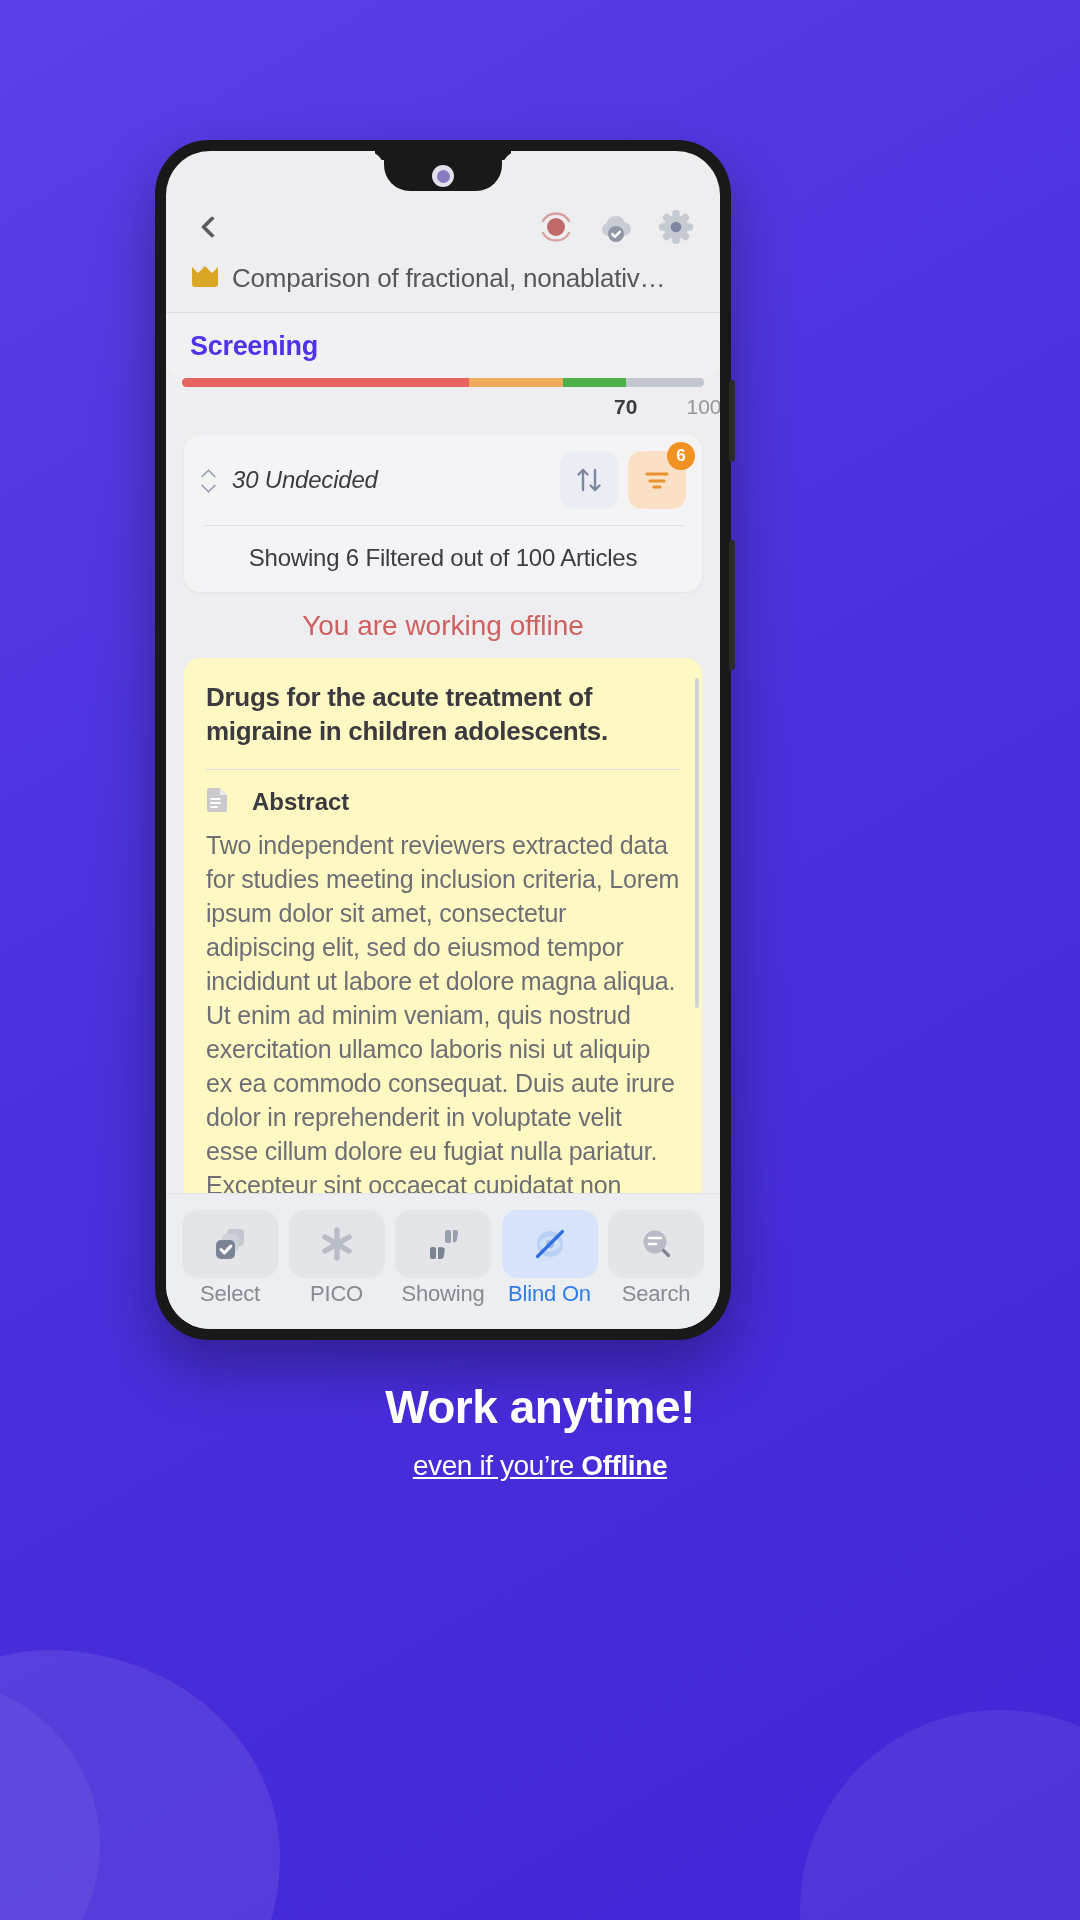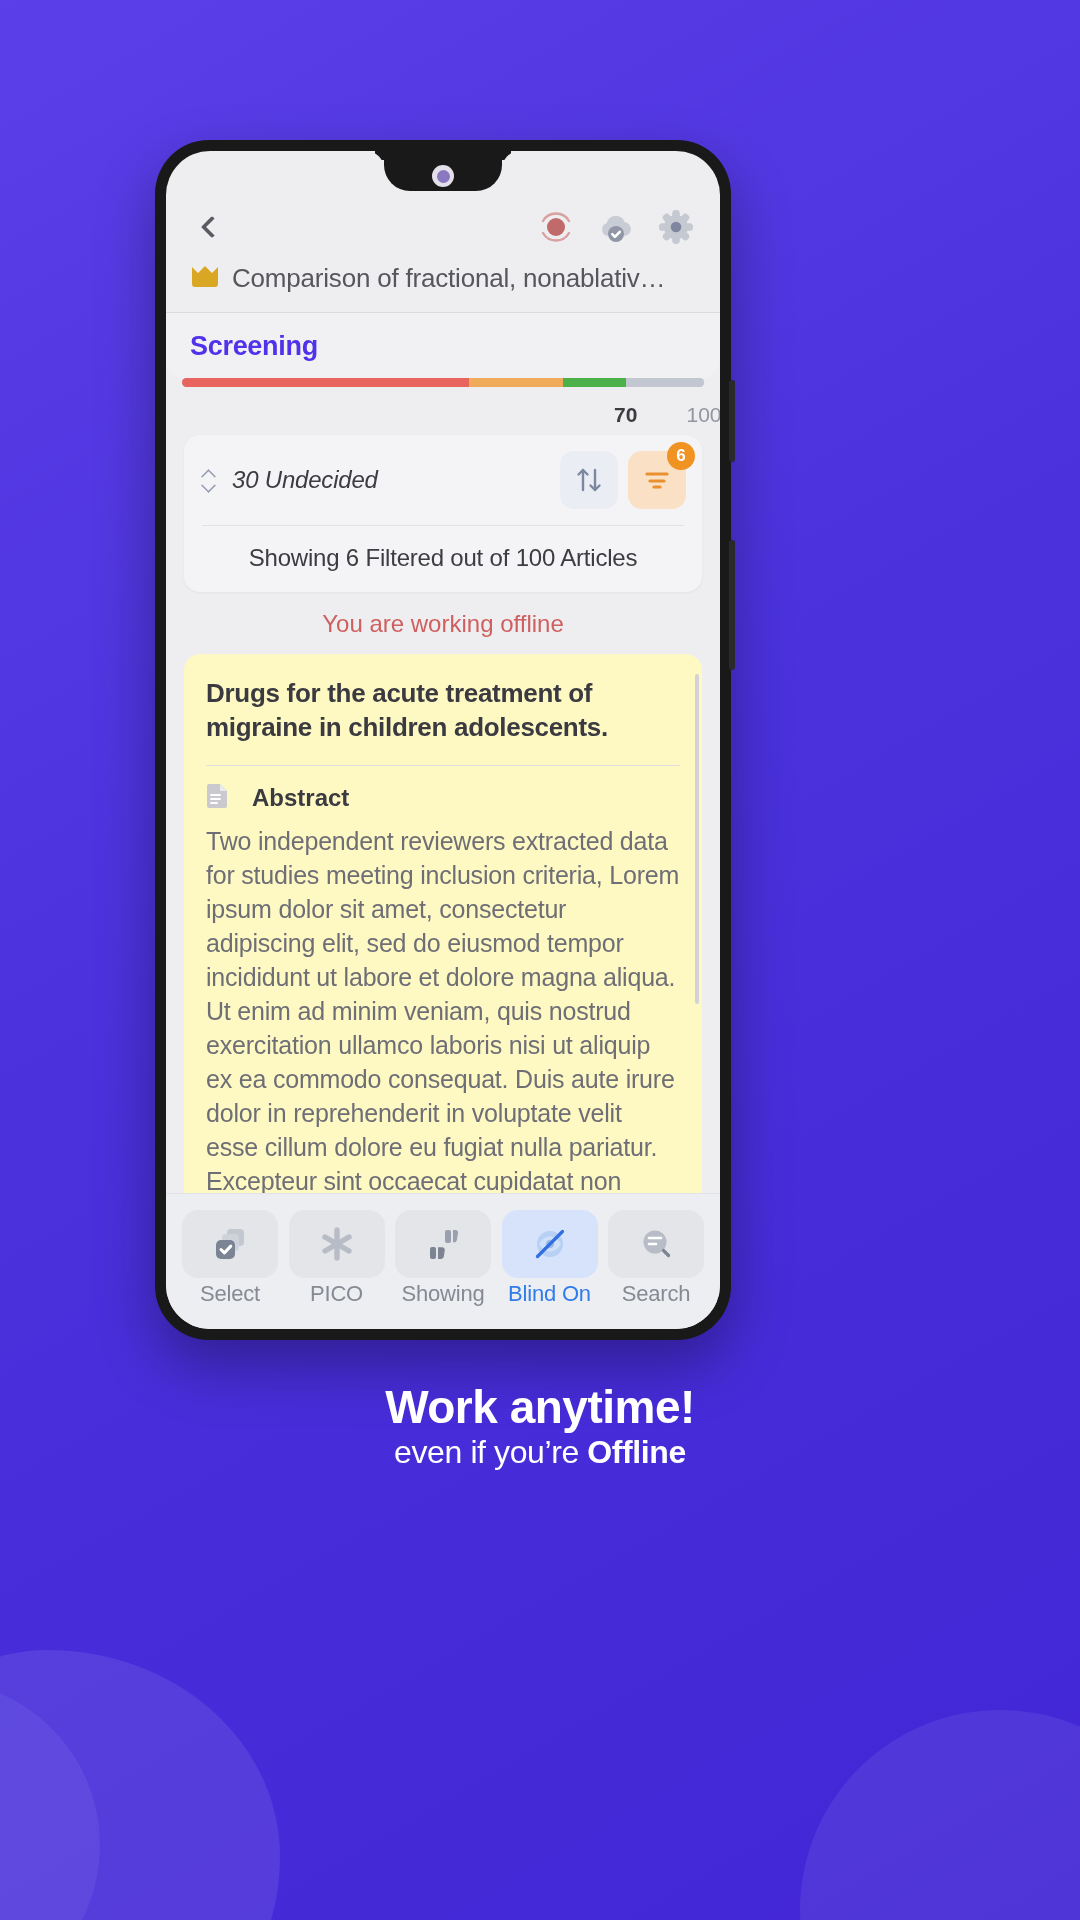--- a/index.html
+++ b/index.html
@@ -142,21 +142,21 @@
   .progress-wrap { padding: 0 16px; }
   .progress-bar {
     display: flex; height: 9px; border-radius: 5px; overflow: hidden;
     background: #c3c7d1;
   }
   .progress-bar > span { display: block; height: 100%; }
   .progress-scale {
     position: relative; height: 34px; margin-top: 4px;
     font-size: 21px;
   }
-  .progress-scale .tick { position: absolute; top: 12px; transform: translateX(-50%); }
+  .progress-scale .tick { position: absolute; top: 4px; transform: translateX(-50%); }
   .tick-current { color: #3b3b40; font-weight: 700; }
   .tick-total { color: #9396a0; font-weight: 400; }
 
   
   .filter-card {
     margin: 10px 18px 0 18px;
     background: #f4f4f6;
     border-radius: 16px;
     box-shadow: 0 1px 3px rgba(0,0,0,0.05);
   }
@@ -199,21 +199,21 @@
   }
   .filter-divider { height: 1px; background: #e2e2e6; margin: 0 18px; }
   .filter-summary {
     text-align: center; font-size: 24px; color: #3c3c42;
     padding: 18px 10px 20px 10px; letter-spacing: -0.2px;
   }
 
   
   .offline-note {
     text-align: center;
-    font-size: 24px; color: #cf6060;
+    font-size: 28px; color: #cf6060;
     padding: 18px 10px 16px 10px;
   }
 
   
   .article-card {
     margin: 0 18px;
     background: #fef9c3;
     border-radius: 16px 16px 0 0;
     padding: 22px 22px 0 22px;
     flex: 1;
@@ -260,21 +260,21 @@
   .nav-label { font-size: 22px; color: #868a93; letter-spacing: -0.2px; }
   .nav-label.active { color: #2f7ceb; }
 
   
   #caption {
     position: absolute;
     left: 0; right: 0; top: 1380px;
     text-align: center; color: #fff;
   }
   #caption-line1 { font-size: 46px; font-weight: 700; letter-spacing: -0.5px; }
-  #caption-line2 { font-size: 32px; font-weight: 400; letter-spacing: -0.4px; }
+  #caption-line2 { font-size: 28px; font-weight: 400; margin-top: 16px; letter-spacing: -0.4px; text-decoration: underline; }
   #caption-line2 b { font-weight: 700; }
 </style>
 </head>
 <body>
 
 <div id="bg-gradient"></div>
 <div id="bg-blob-left"></div>
 <div id="bg-blob-left2"></div>
 <div id="bg-blob-right"></div>
 

